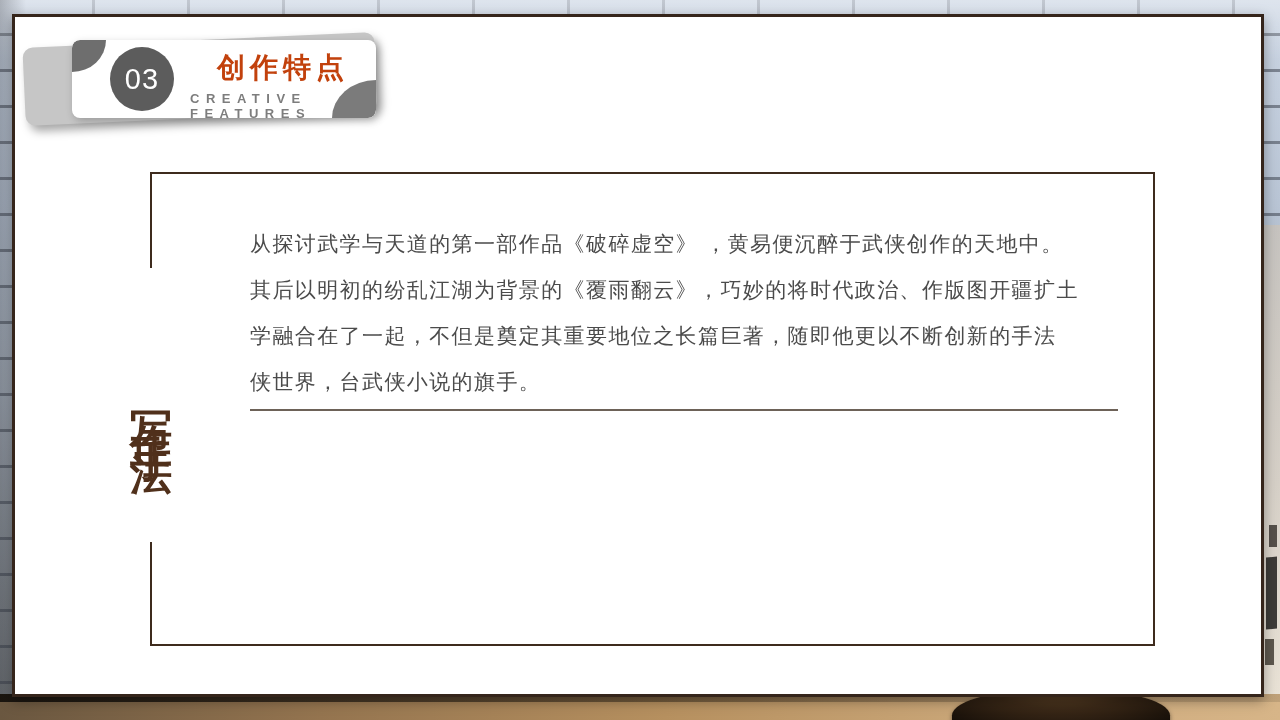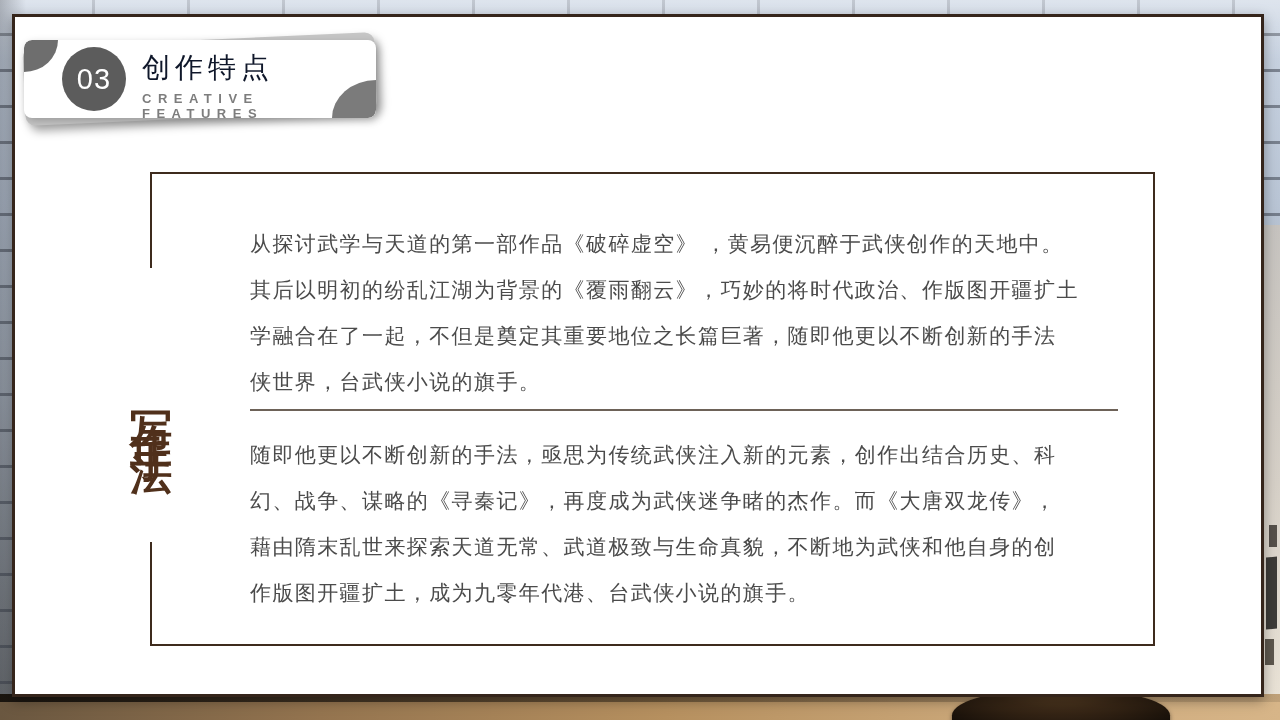--- a/index.html
+++ b/index.html
@@ -72,31 +72,31 @@
     margin:4px 0 21px 0;
   }
   
   .badge{position:absolute;left:24px;top:40px;width:352px;height:78px;}
   .badge-back{
     position:absolute;inset:0;background:#c6c6c6;border-radius:10px;
     transform:rotate(-2.6deg);box-shadow:4px 6px 10px rgba(0,0,0,.35);
   }
   .badge-front{
     position:absolute;inset:0;background:#ffffff;border-radius:8px;
-    box-shadow:2px 3px 8px rgba(0,0,0,.22);overflow:hidden;
+    box-shadow:2px 3px 8px rgba(0,0,0,.22);overflow:hidden;margin-left:48px;
   }
   .corner-tl{position:absolute;left:0;top:0;width:34px;height:32px;background:#6e6e6e;border-radius:8px 0 100% 0;}
   .corner-br{position:absolute;right:0;bottom:0;width:44px;height:38px;background:#7b7b7b;border-radius:100% 0 8px 0;}
   .num-circle{
     position:absolute;left:38px;top:7px;width:64px;height:64px;border-radius:50%;
     background:var(--badge-dark-gray,#5c5c5c);color:#fff;font-size:29px;letter-spacing:1px;
     display:flex;align-items:center;justify-content:center;
   }
   .badge-titles{position:absolute;left:118px;top:13px;}
-  .badge-title{font-size:28px;line-height:30px;letter-spacing:5px;color:#0f172a;font-weight:400;}
+  .badge-title{font-size:28px;line-height:30px;letter-spacing:5px;color:#c2410c;font-weight:700;text-align:center;}
   .badge-sub{margin-top:8px;font-size:13px;letter-spacing:6.5px;color:#7d7d7d;font-weight:700;}
 </style>
 </head>
 <body>
 
 <div class="stage">
 
   <div class="bg-brick"></div>
 
   <div class="bg-right-strip">
@@ -118,26 +118,20 @@
       <div class="text-area">
         <div class="para">
           <div class="tline">从探讨武学与天道的第一部作品《破碎虚空》 ，黄易便沉醉于武侠创作的天地中。</div>
           <div class="tline">其后以明初的纷乱江湖为背景的《覆雨翻云》，巧妙的将时代政治、作版图开疆扩土</div>
           <div class="tline">学融合在了一起，不但是奠定其重要地位之长篇巨著，随即他更以不断创新的手法</div>
           <div class="tline">侠世界，台武侠小说的旗手。</div>
         </div>
 
         <div class="divider"></div>
 
-        <div class="para">
-          <div class="tline">随即他更以不断创新的手法，亟思为传统武侠注入新的元素，创作出结合历史、科</div>
-          <div class="tline">幻、战争、谋略的《寻秦记》，再度成为武侠迷争睹的杰作。而《大唐双龙传》，</div>
-          <div class="tline">藉由隋末乱世来探索天道无常、武道极致与生命真貌，不断地为武侠和他自身的创</div>
-          <div class="tline">作版图开疆扩土，成为九零年代港、台武侠小说的旗手。</div>
-        </div>
       </div>
 
     </div>
   </div>
 
   <div class="badge">
     <div class="badge-back"></div>
     <div class="badge-front">
       <div class="corner-tl"></div>
       <div class="corner-br"></div>

